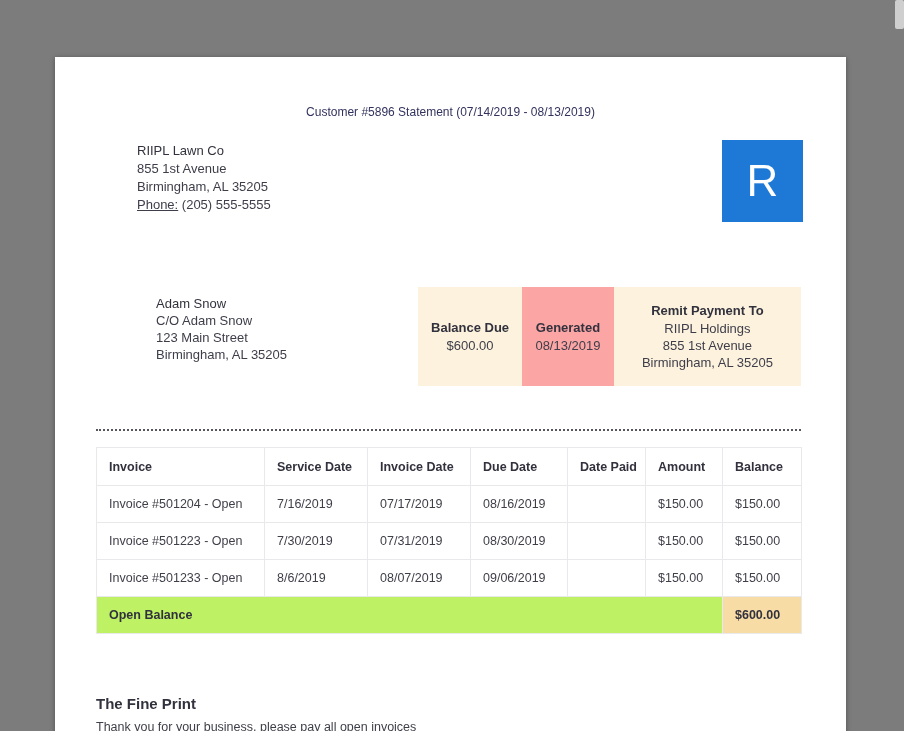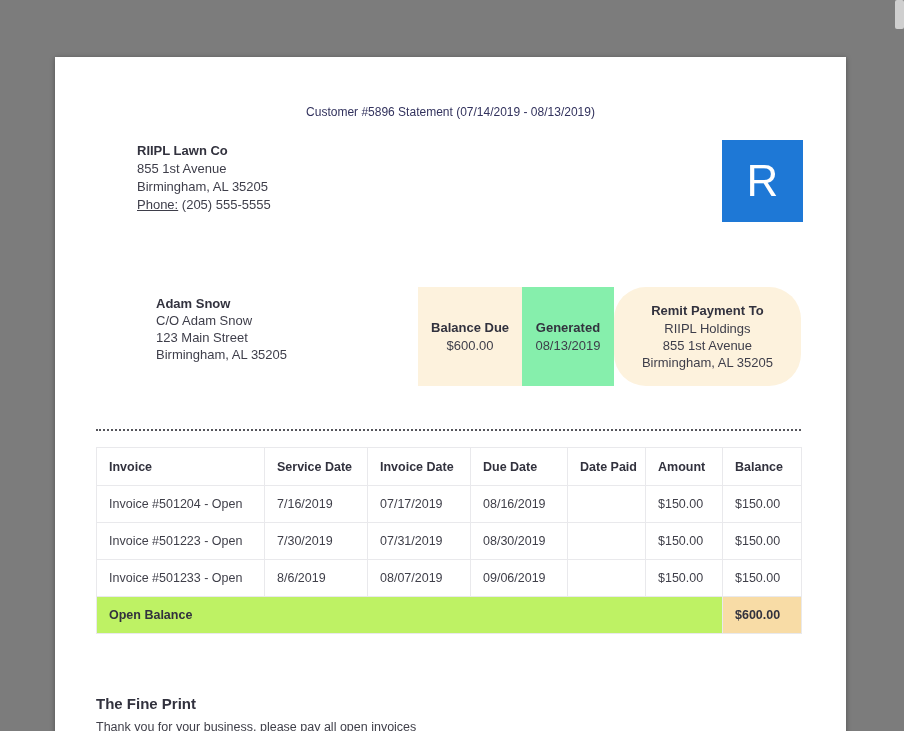--- a/index.html
+++ b/index.html
@@ -30,21 +30,21 @@
     text-align: center;
     font-size: 12px;
     font-weight: 500;
     color: #32325d;
   }
   .company {
     position: absolute; left: 82px; top: 85px;
     font-size: 13px; line-height: 18px;
     color: #3e3e4a;
   }
-  .bold { font-weight: bold; color: #32323e; }
+  .bold { font-weight: normal; color: #32323e; }
   .underline { text-decoration: underline; }
   .logo {
     position: absolute; left: 667px; top: 83px;
     width: 81px; height: 82px;
     background: #1e78d6;
     display: flex; align-items: center; justify-content: center;
   }
   .logo span {
     color: #ffffff;
     font-size: 44px;
@@ -61,22 +61,22 @@
     display: flex;
   }
   .summary .cell {
     display: flex; flex-direction: column;
     align-items: center; justify-content: center;
     text-align: center;
     font-size: 13px; line-height: 17px;
     background: #fdf2dd;
   }
   .summary .cell.c1 { width: 109px; }
-  .summary .cell.c2 { width: 96px; background: #86efac; text-align: right; }
-  .summary .cell.c3 { width: 196px; border-radius: 32px; }
+  .summary .cell.c2 { width: 96px; background: #fca5a5; text-align: right; }
+  .summary .cell.c3 { width: 196px; }
   .summary .label { font-weight: bold; color: #32323e; margin-bottom: 1px; }
   .dotted {
     position: absolute; left: 41px; top: 372px;
     width: 705px; height: 0;
     border-top: 2px dotted #56565c;
   }
   table.stmt {
     position: absolute; left: 41px; top: 390px;
     width: 705px;
     border-collapse: collapse;

